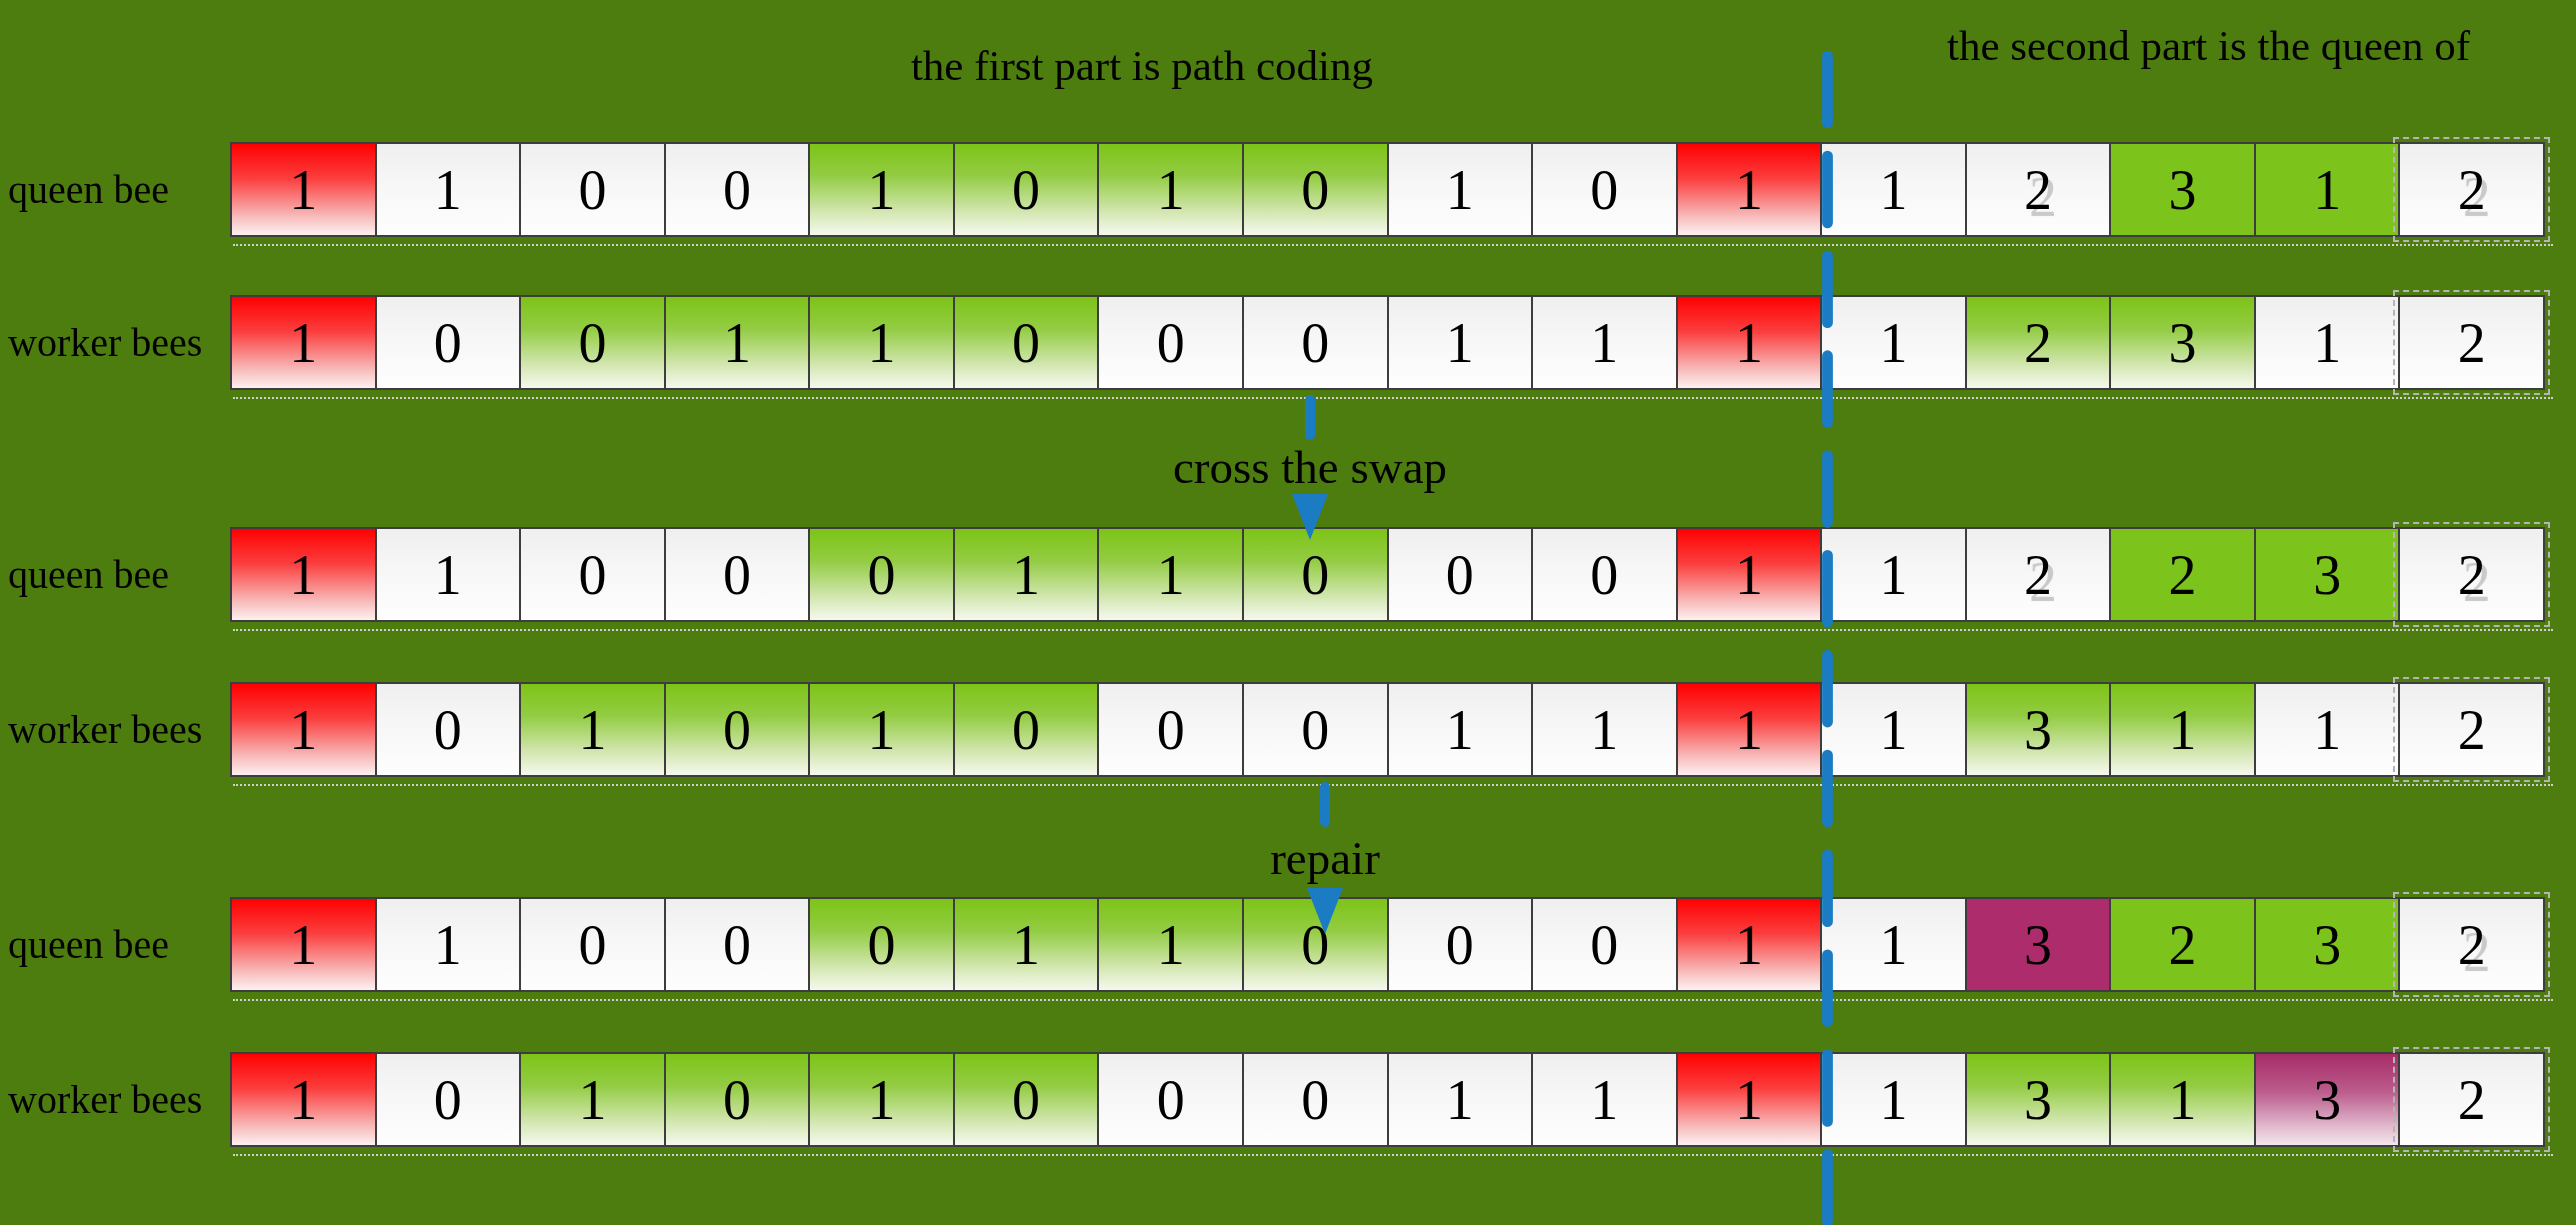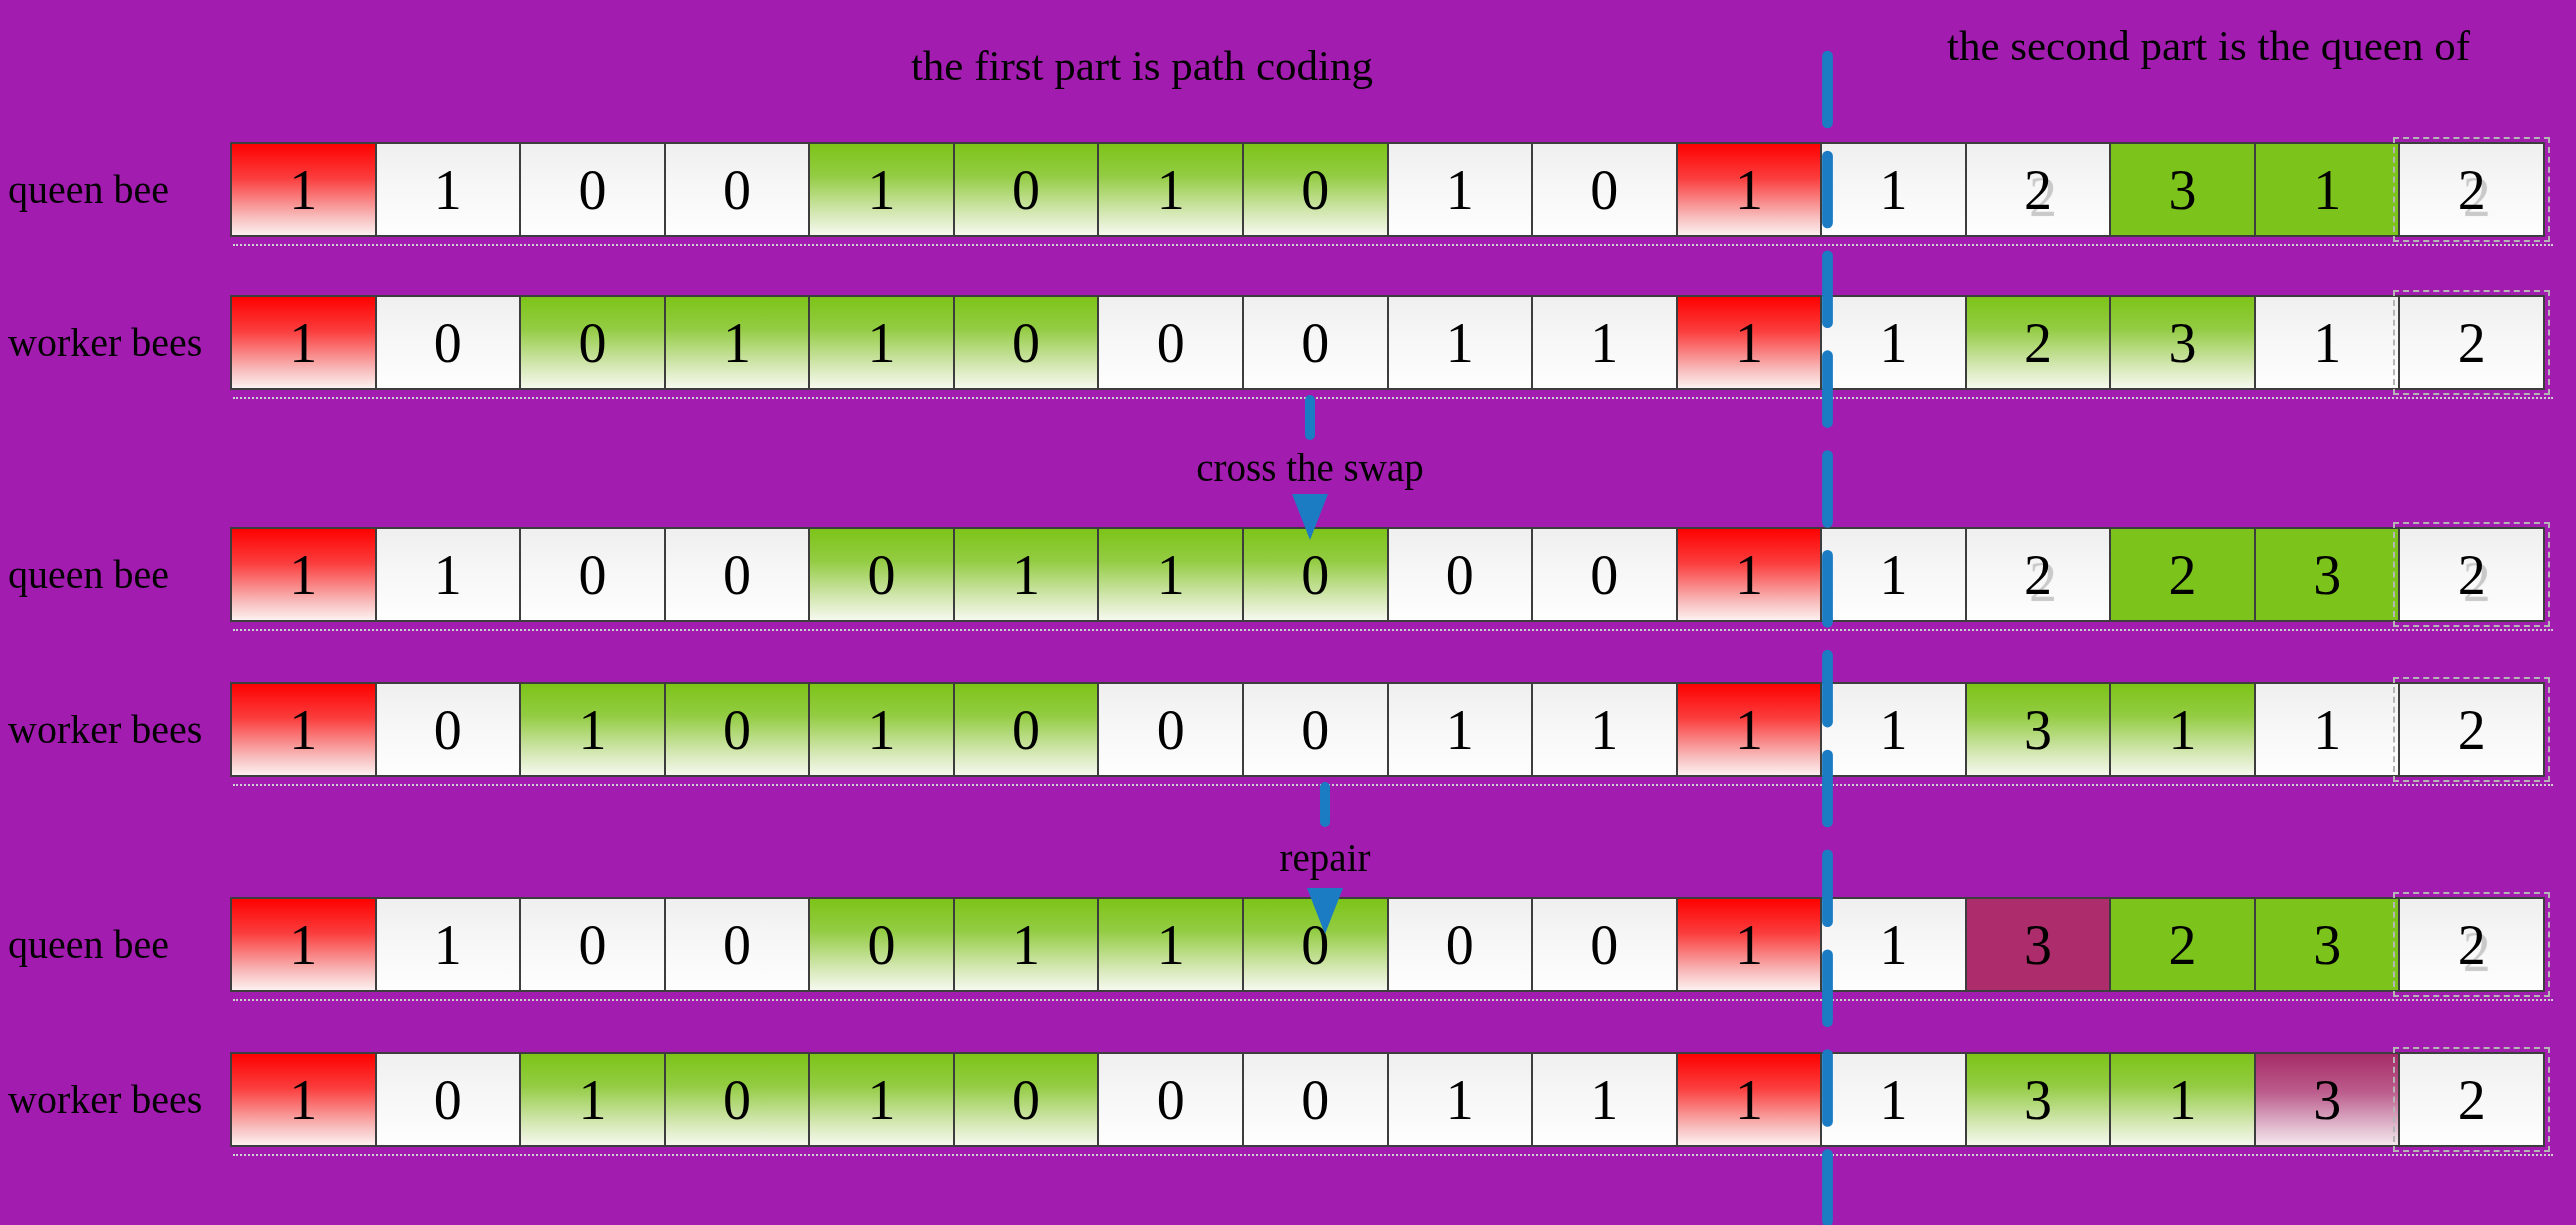--- a/index.html
+++ b/index.html
@@ -1,17 +1,17 @@
 <!DOCTYPE html>
 <html style="font-size:11.5px"><head>
 <meta charset="utf-8">
 <style>
   html,body { margin:0; padding:0; background:#ffffff; }
   .canvas {
-    position:relative; width:2576px; height:1225px; background:#a21caf;
+    position:relative; width:2576px; height:1225px; background:#4d7c0f;
     font-family:"Liberation Serif","DejaVu Serif",serif; color:#000; overflow:hidden;
   }
   .title { position:absolute; text-align:center; font-size:43px; line-height:47px; }
   .title-left  { left:754px; top:42px;  width:776px; }
   .title-right { left:1878px; top:21.6px;  width:661px;  }
 
   
   .bee-row {
     position:absolute; left:230px; width:2315px; height:95px;
     display:flex; box-sizing:border-box; border:2.9px solid #3d3d3d; background:#fff;
@@ -40,21 +40,21 @@
   }
 
   
   .arrow-group {
     position:absolute; width:316px; display:flex; flex-direction:column;
     align-items:center; justify-content:space-between; z-index:6;
   }
   .arrow-cross  { left:1152px; top:395px;  height:145px; }
   .arrow-repair { left:1167px; top:782px; height:152px; }
   .arrow-shaft { width:10px; height:45px; background:#1b7cc3; border-radius:5px; }
-  .arrow-label { font-size:39px; white-space:nowrap; }
+  .arrow-label { font-size:47px; white-space:nowrap; }
   .arrow-head  { width:0; height:0; border-left:18.7px solid transparent;
                  border-right:18.7px solid transparent; border-top:46px solid #1b7cc3; }
 
   
   .divider-svg { position:absolute; left:1821px; top:49px; z-index:7; }
 </style>
 </head>
 <body>
 
 <div class="canvas">

